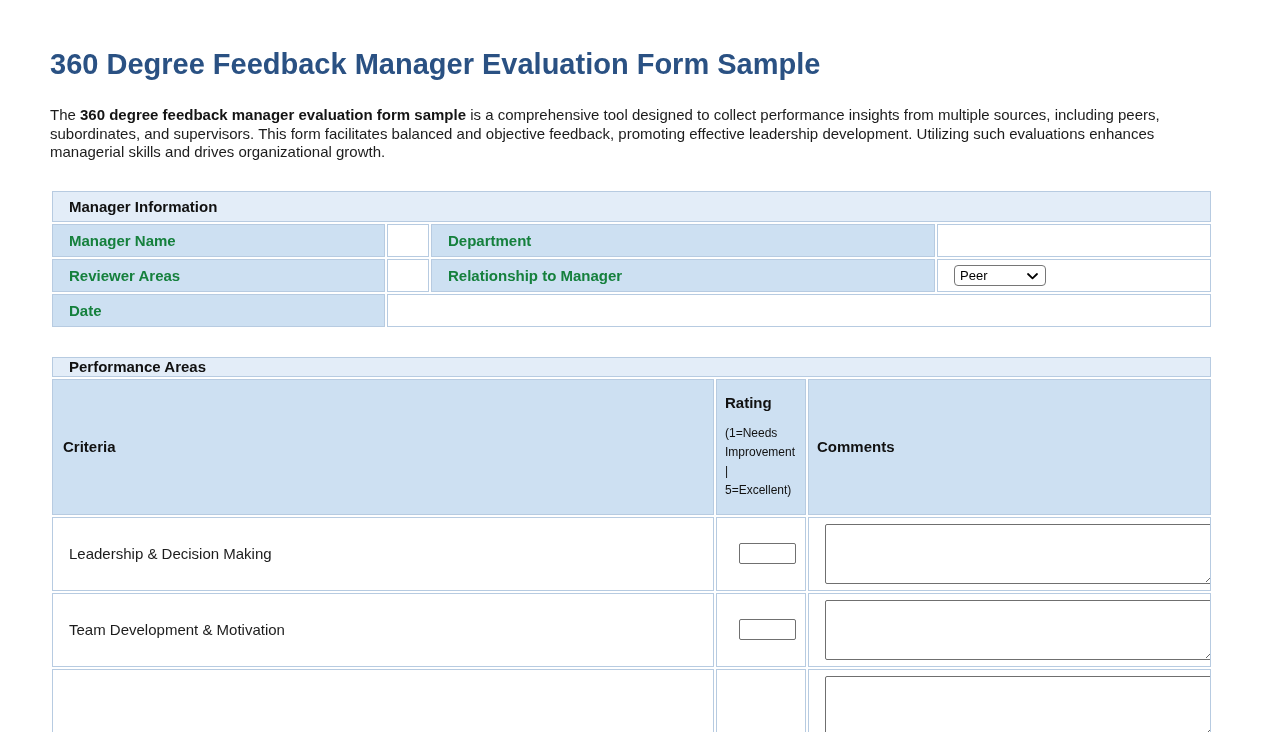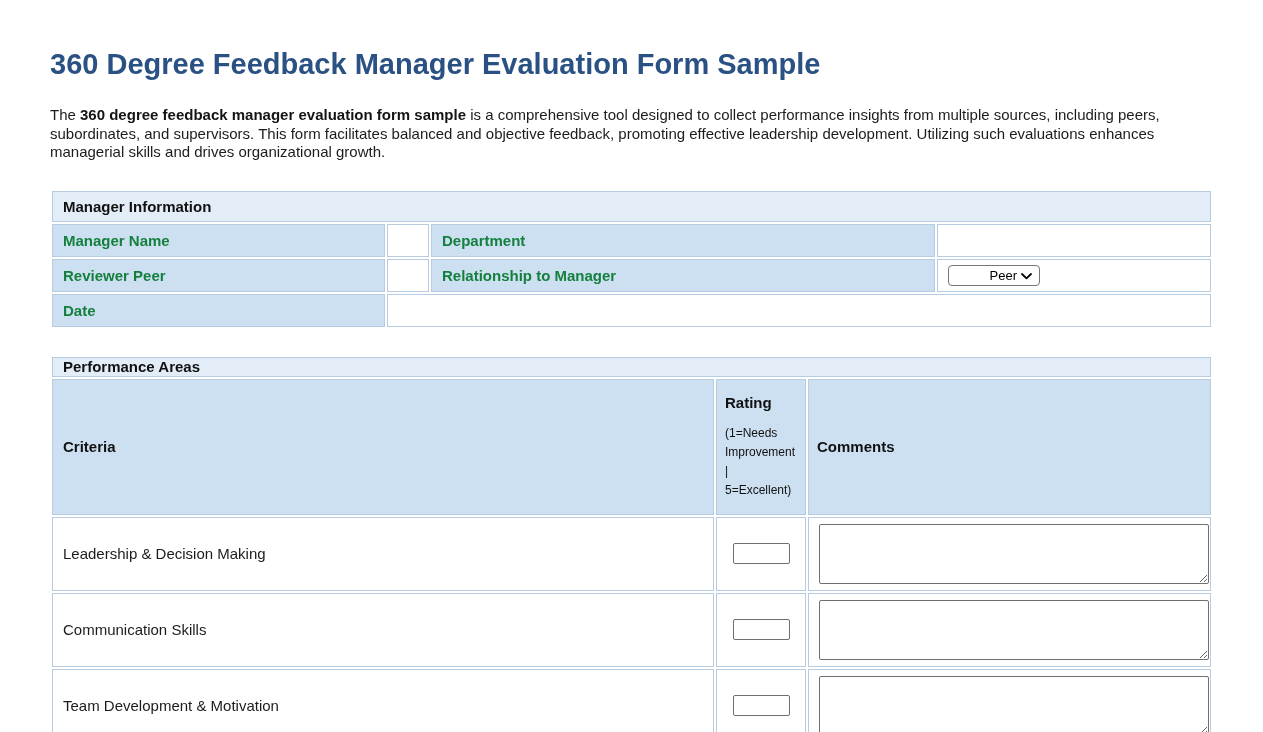--- a/index.html
+++ b/index.html
@@ -37,21 +37,21 @@
     border-collapse: separate;
     border-spacing: 2px;
     table-layout: fixed;
     width: 1163px;
     background: #ffffff;
   }
   table.form-table td {
     box-sizing: border-box;
     border: 1px solid #b7cbe1;
     font-size: 15px;
-    padding: 0 10px;
+    padding: 0 16px;
     vertical-align: middle;
     overflow: hidden;
   }
   td.section-head {
     background: #e3edf8;
     font-weight: bold;
     height: 20px;
     color: #111;
   }
   td.label-cell {
@@ -120,21 +120,20 @@
     appearance: none;
     width: 92px;
     height: 21px;
     box-sizing: border-box;
     border: 1px solid #767676;
     border-radius: 4px;
     background: #ffffff;
     font: 13px "Liberation Sans", sans-serif;
     color: #000;
     padding: 0 22px 0 5px;
-    text-align: right;
   }
   .select-chevron {
     position: absolute;
     right: 8px;
     top: 8px;
     pointer-events: none;
   }
 </style>
 </head>
 <body>
@@ -156,21 +155,21 @@
       <tr>
         <td class="section-head" colspan="4">Manager Information</td>
       </tr>
       <tr>
         <td class="label-cell">Manager Name</td>
         <td class="value-cell"></td>
         <td class="label-cell">Department</td>
         <td class="value-cell"></td>
       </tr>
       <tr>
-        <td class="label-cell">Reviewer Peer</td>
+        <td class="label-cell">Reviewer Areas</td>
         <td class="value-cell"></td>
         <td class="label-cell">Relationship to Manager</td>
         <td class="value-cell">
           <span class="select-wrap">
             <select class="relationship-select">
               <option>Peer</option>
             </select>
             <svg class="select-chevron" width="11" height="7" viewBox="0 0 11 7">
               <path d="M1 1 L5.5 5.3 L10 1" fill="none" stroke="#000" stroke-width="1.8" stroke-linecap="round" stroke-linejoin="round"></path>
             </svg>
@@ -208,29 +207,20 @@
       <tr>
         <td class="value-cell data-cell">Leadership &amp; Decision Making</td>
         <td class="value-cell data-cell">
           <input class="rating-input" type="text" value="" style="">
         </td>
         <td class="value-cell data-cell comments-cell">
           <textarea class="comment-box" style=""></textarea>
         </td>
       </tr>
       <tr>
-        <td class="value-cell data-cell">Communication Skills</td>
-        <td class="value-cell data-cell">
-          <input class="rating-input" type="text" value="" style="">
-        </td>
-        <td class="value-cell data-cell comments-cell">
-          <textarea class="comment-box" style=""></textarea>
-        </td>
-      </tr>
-      <tr>
         <td class="value-cell data-cell">Team Development &amp; Motivation</td>
         <td class="value-cell data-cell">
           <input class="rating-input" type="text" value="" style="">
         </td>
         <td class="value-cell data-cell comments-cell">
           <textarea class="comment-box" style=""></textarea>
         </td>
       </tr>
       <tr>
         <td class="value-cell data-cell"></td>

